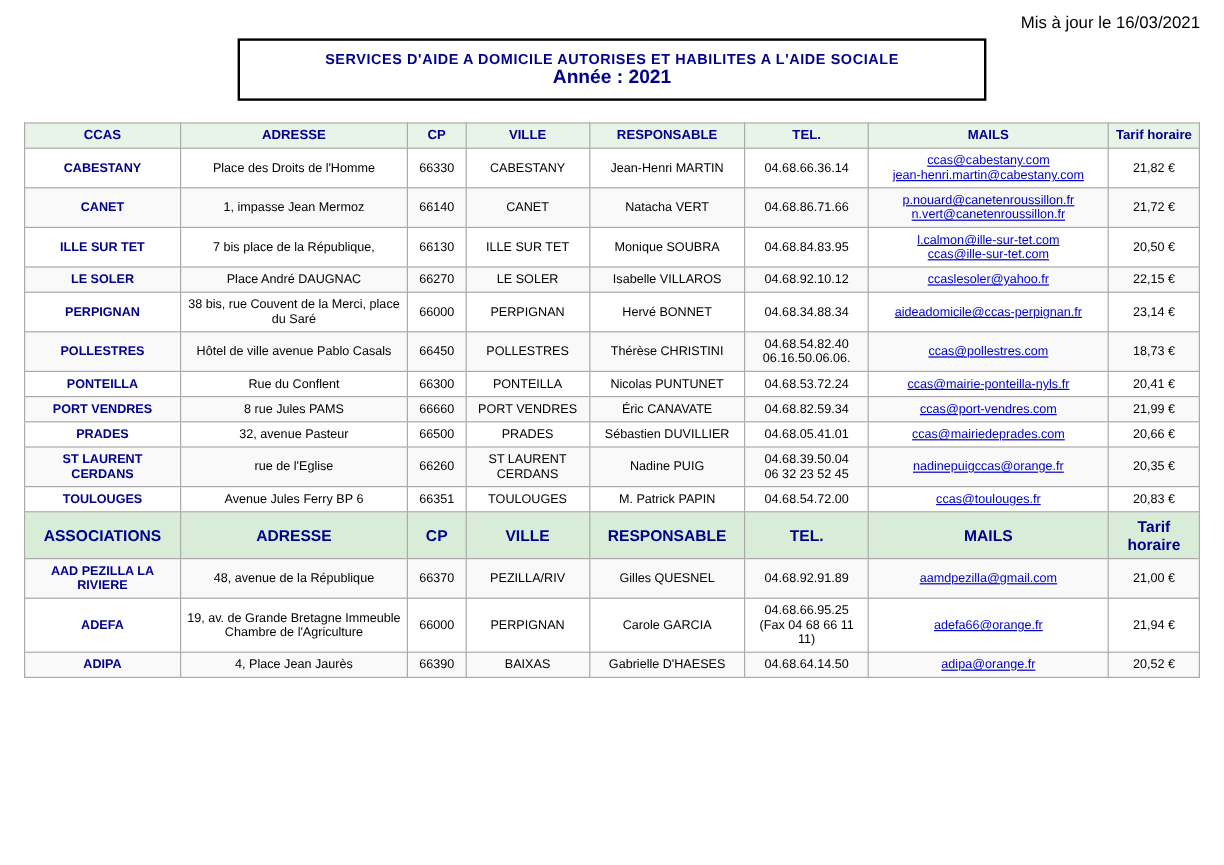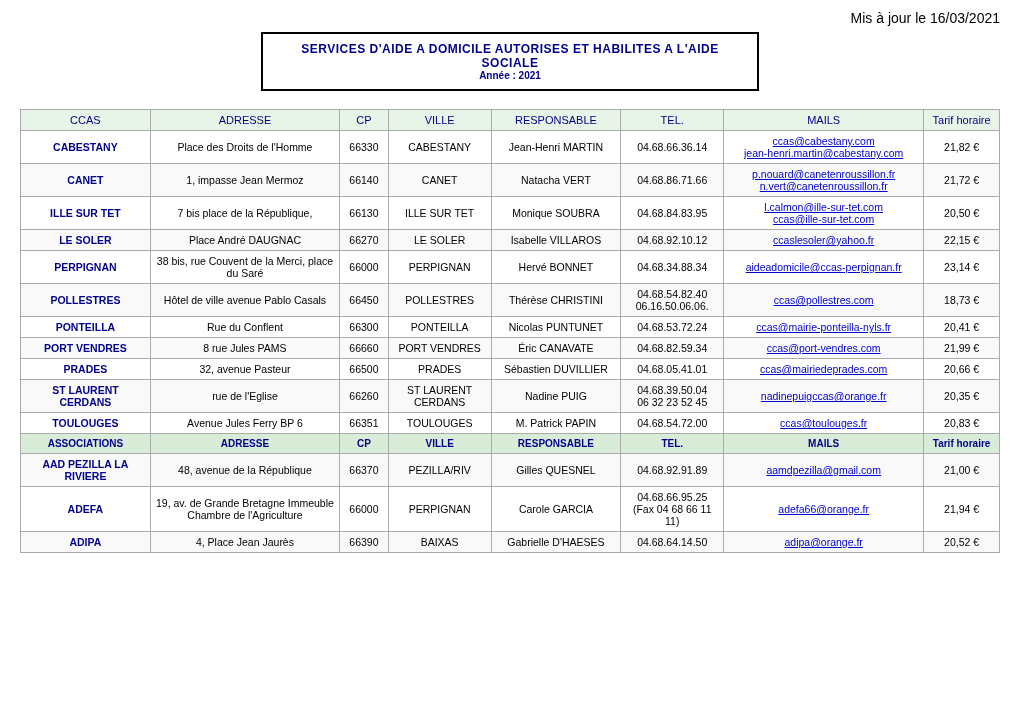--- a/index.html
+++ b/index.html
@@ -15,55 +15,55 @@
     .update-line {
       text-align: right;
       font-size: 14px;
       margin-bottom: 6px;
     }
     .main-title-box {
       border: 2px solid #000;
       text-align: center;
       padding: 8px 20px;
       margin: 0 auto 18px auto;
-      width: 498px;
+      width: 624px;
     }
     .main-title-box .title1 {
       font-weight: bold;
       font-size: 12px;
       color: #00008b;
       letter-spacing: 0.5px;
     }
     .main-title-box .title2 {
       font-weight: bold;
-      font-size: 10px;
+      font-size: 16px;
       color: #00008b;
     }
     table {
       width: 100%;
       border-collapse: collapse;
       font-size: 10.5px;
     }
     th, td {
       border: 1px solid #aaa;
       padding: 4px 5px;
       text-align: center;
       vertical-align: middle;
     }
     .header-row th {
       background-color: #e8f4e8;
-      font-weight: normal;
+      font-weight: bold;
       color: #00008b;
       font-size: 11px;
     }
     .section-header td {
       background-color: #d8ecd8;
       font-weight: bold;
       color: #00008b;
-      font-size: 10px;
+      font-size: 13px;
     }
     .data-row td {
       background-color: #fff;
     }
     .data-row:nth-child(even) td {
       background-color: #f9f9f9;
     }
     .ccas-name {
       font-weight: bold;
       color: #00008b;

